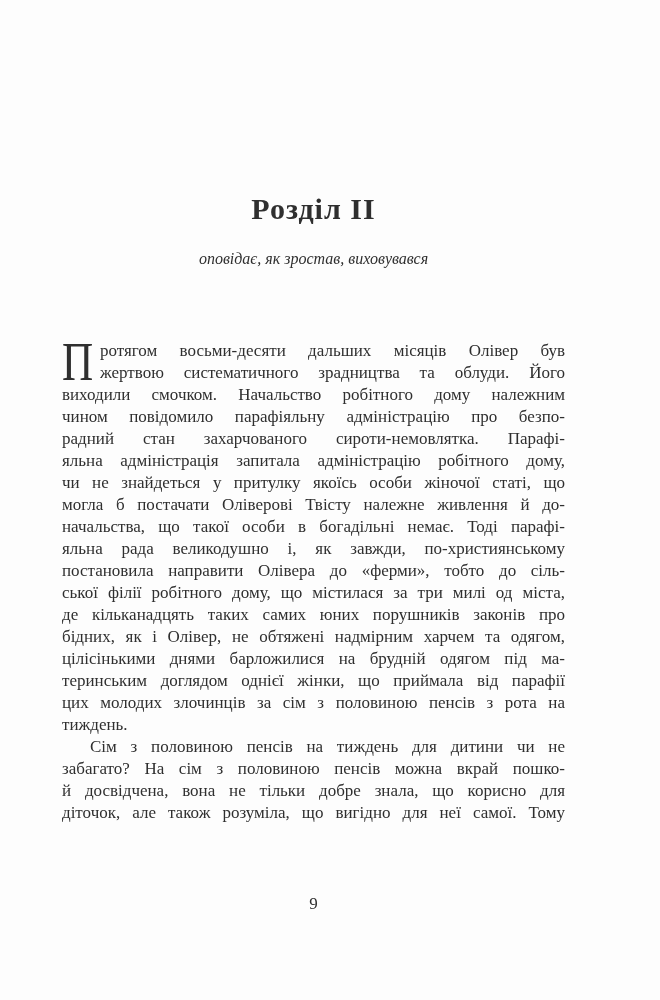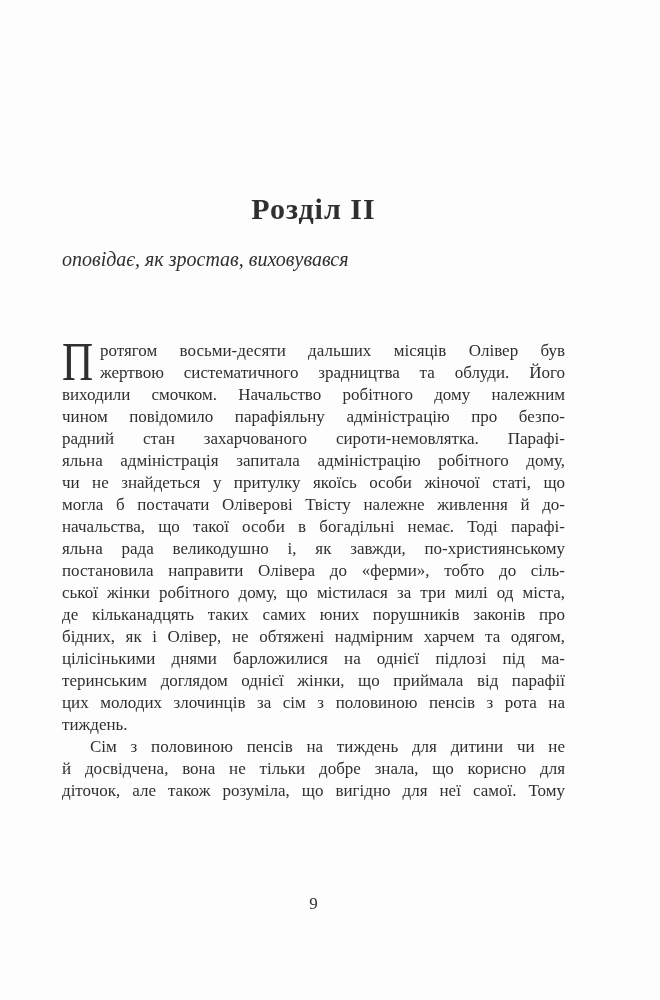--- a/index.html
+++ b/index.html
@@ -14,22 +14,22 @@
   .content {
     position: absolute; left: 62px; top: 0; width: 503px; height: 916px;
   }
   .chapter-title {
     position: absolute; top: 192px; left: 0; width: 100%;
     text-align: center;
     font-size: 30px; font-weight: bold; letter-spacing: 1px;
   }
   .subtitle {
     position: absolute; top: 246px; left: 0; width: 100%;
-    font-style: italic;
-    font-size: 20px; line-height: 26px;
+    text-align: center; font-style: italic;
+    font-size: 16px; line-height: 26px;
   }
   .body-text {
     position: absolute; top: 340px; left: 0; width: 100%;
     font-size: 17px; line-height: 22px;
   }
   .para { margin: 0; }
   .line {
     text-align: justify;
     text-align-last: justify;
     white-space: nowrap;
@@ -65,29 +65,30 @@
         <div class="line">жертвою систематичного зрадництва та облуди. Його</div>
         <div class="line">виходили смочком. Начальство робітного дому належним</div>
         <div class="line">чином повідомило парафіяльну адміністрацію про безпо-</div>
         <div class="line">радний стан захарчованого сироти-немовлятка. Парафі-</div>
         <div class="line">яльна адміністрація запитала адміністрацію робітного дому,</div>
         <div class="line">чи не знайдеться у притулку якоїсь особи жіночої статі, що</div>
         <div class="line">могла б постачати Оліверові Твісту належне живлення й до-</div>
         <div class="line">начальства, що такої особи в богадільні немає. Тоді парафі-</div>
         <div class="line">яльна рада великодушно і, як завжди, по-християнському</div>
         <div class="line">постановила направити Олівера до «ферми», тобто до сіль-</div>
-        <div class="line">ської жінки робітного дому, що містилася за три милі од міста,</div>
+        <div class="line">ської філії робітного дому, що містилася за три милі од міста,</div>
         <div class="line">де кільканадцять таких самих юних порушників законів про</div>
         <div class="line">бідних, як і Олівер, не обтяжені надмірним харчем та одягом,</div>
-        <div class="line">цілісінькими днями барложилися на однієї підлозі під ма-</div>
+        <div class="line">цілісінькими днями барложилися на брудній одягом під ма-</div>
         <div class="line">теринським доглядом однієї жінки, що приймала від парафії</div>
         <div class="line">цих молодих злочинців за сім з половиною пенсів з рота на</div>
         <div class="line flush">тиждень.</div>
       </div>
       <div class="para">
         <div class="line indent">Сім з половиною пенсів на тиждень для дитини чи не</div>
+        <div class="line">забагато? На сім з половиною пенсів можна вкрай пошко-</div>
         <div class="line">й досвідчена, вона не тільки добре знала, що корисно для</div>
         <div class="line">діточок, але також розуміла, що вигідно для неї самої. Тому</div>
       </div>
     </div>
 
   <div class="page-number">9</div>
 </div>
 
 </body></html>

